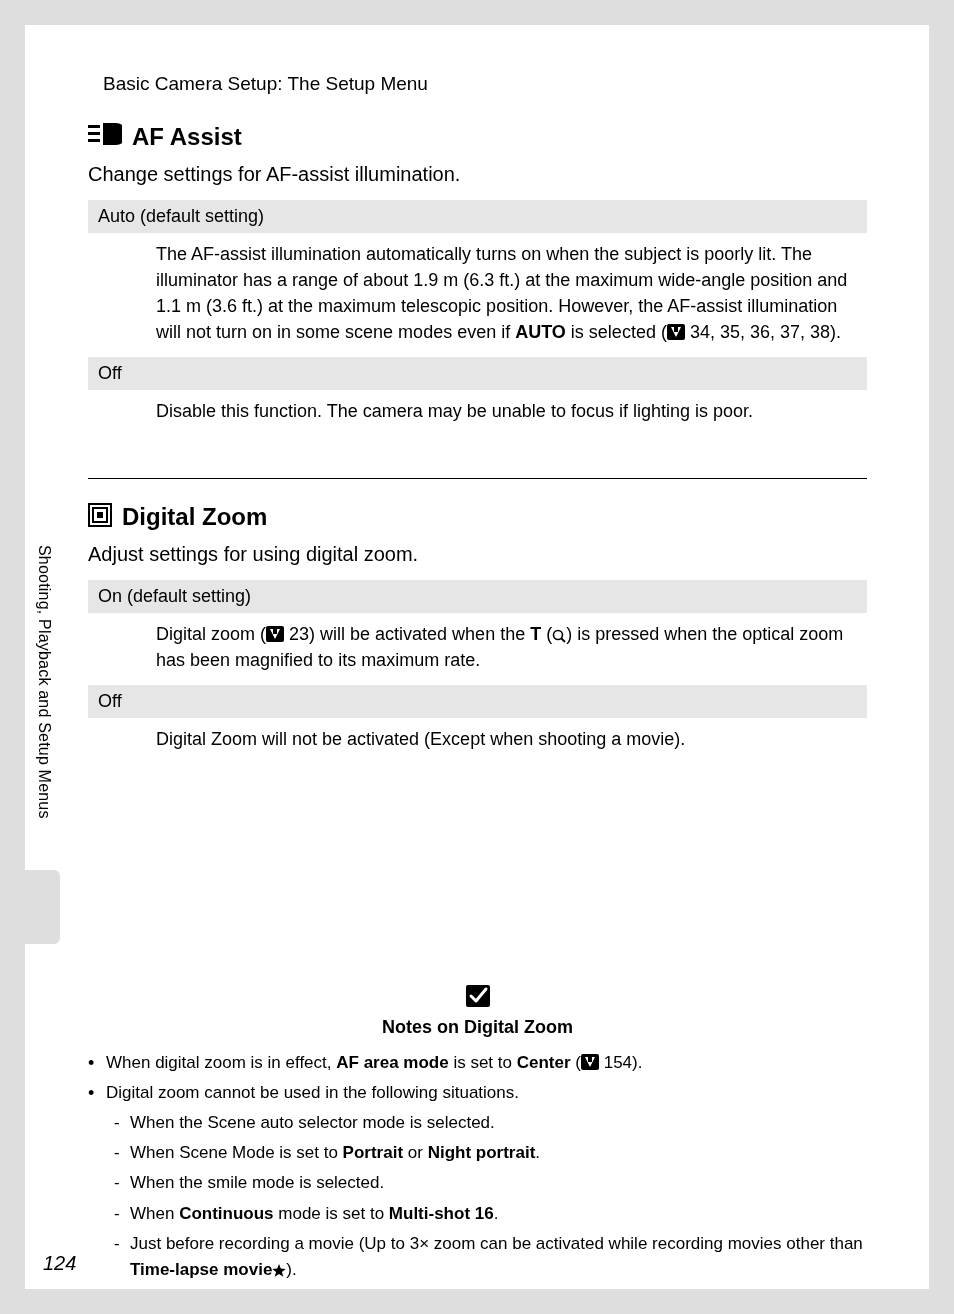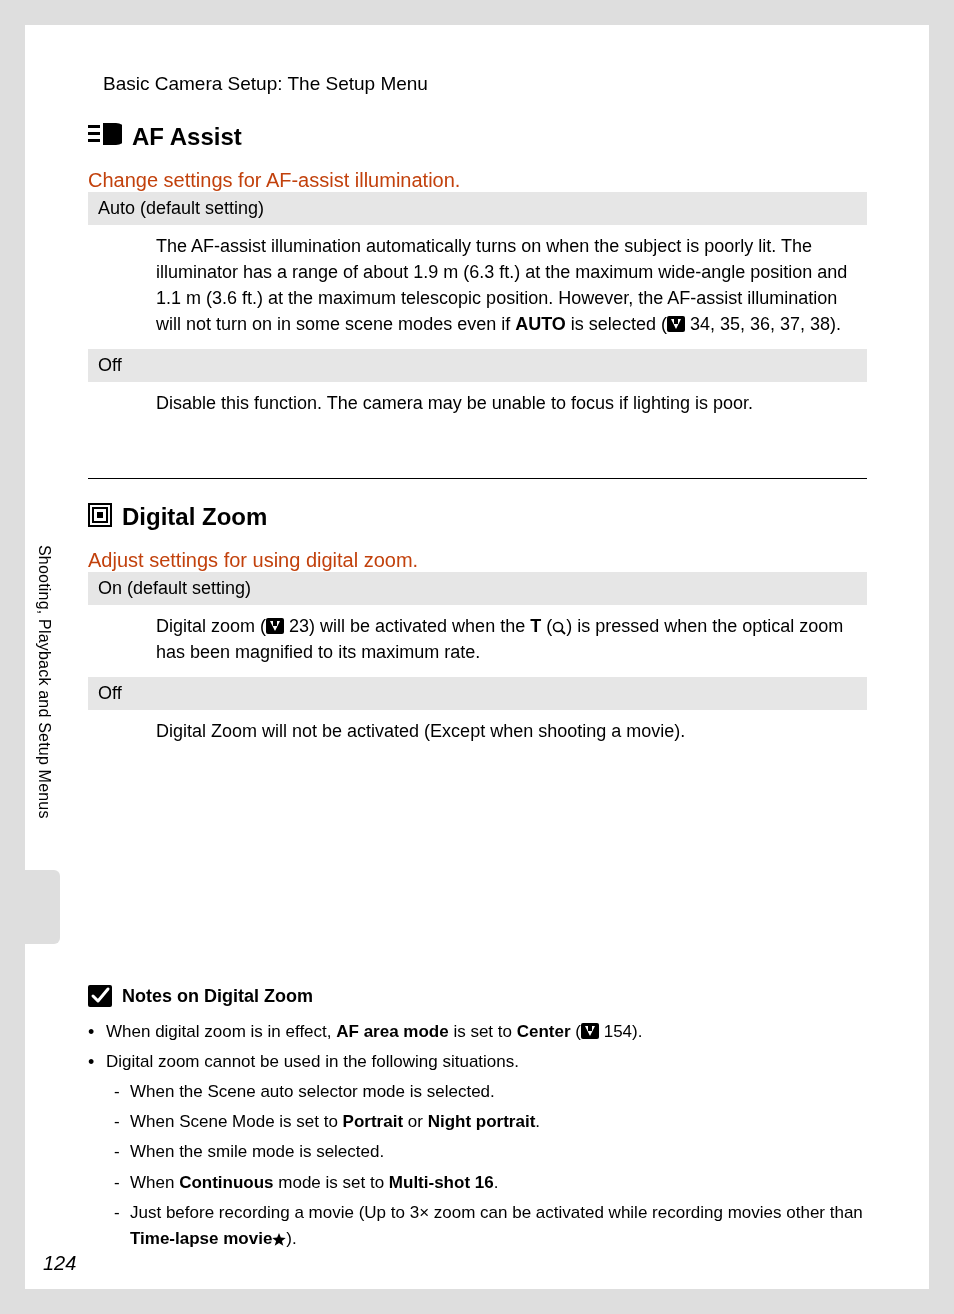--- a/index.html
+++ b/index.html
@@ -29,22 +29,22 @@
     display: flex;
     align-items: flex-start;
     gap: 10px;
     font-weight: 700;
   }
   .af-icon { width: 34px; height: 22px; }
   .dz-icon { width: 24px; height: 24px; }
   .sec1 { position: absolute; left: 63px; top: 98px; right: 62px; }
   .sec2 { position: absolute; left: 63px; top: 478px; right: 62px; }
   .h-title { font-size: 24px; font-weight: 700; }
-  .sub { font-size: 20px; color: #c2410c; margin-top: 18px; }
-  .tbl { width: 100%; border-collapse: collapse; }
+  .sub { font-size: 20px; color: #000000; margin-top: 12px; }
+  .tbl { width: 100%; margin-top: 14px; border-collapse: collapse; }
   .row-head {
     background: #e6e6e6;
     padding: 6px 10px;
     font-size: 18px;
   }
   .row-body {
     padding: 8px 10px 12px 68px;
     font-size: 18px;
     line-height: 1.45;
   }
@@ -77,20 +77,21 @@
     left: 63px;
     right: 62px;
     top: 960px;
   }
   .notes-head {
     display: flex;
     align-items: center;
     gap: 10px;
     font-weight: 700;
     font-size: 18px;
+    flex-direction: column;
   }
   .check-icon { width: 24px; height: 22px; }
   .notes ul { list-style: none; margin-top: 12px; }
   .notes > ul > li {
     position: relative;
     padding-left: 18px;
     font-size: 17px;
     line-height: 1.55;
     margin-bottom: 4px;
   }

